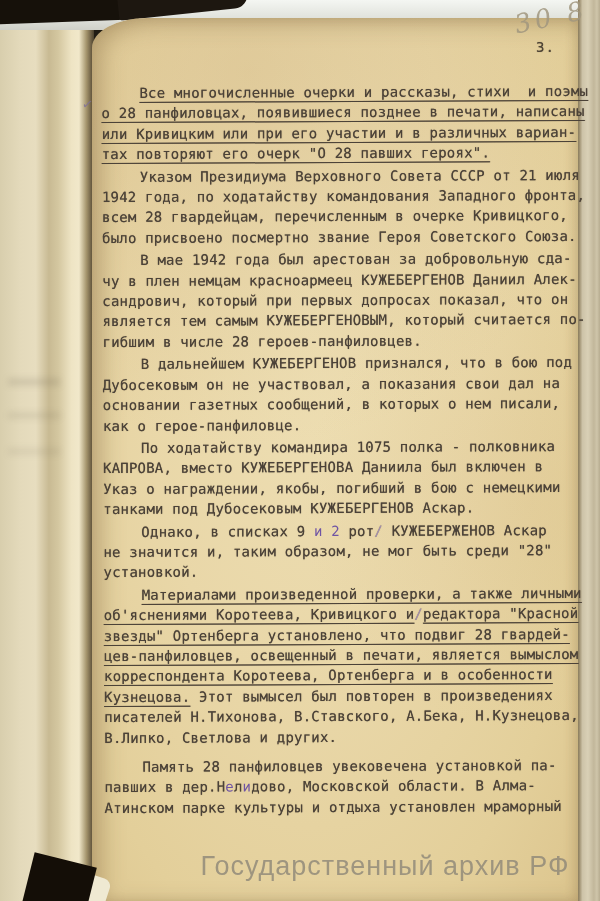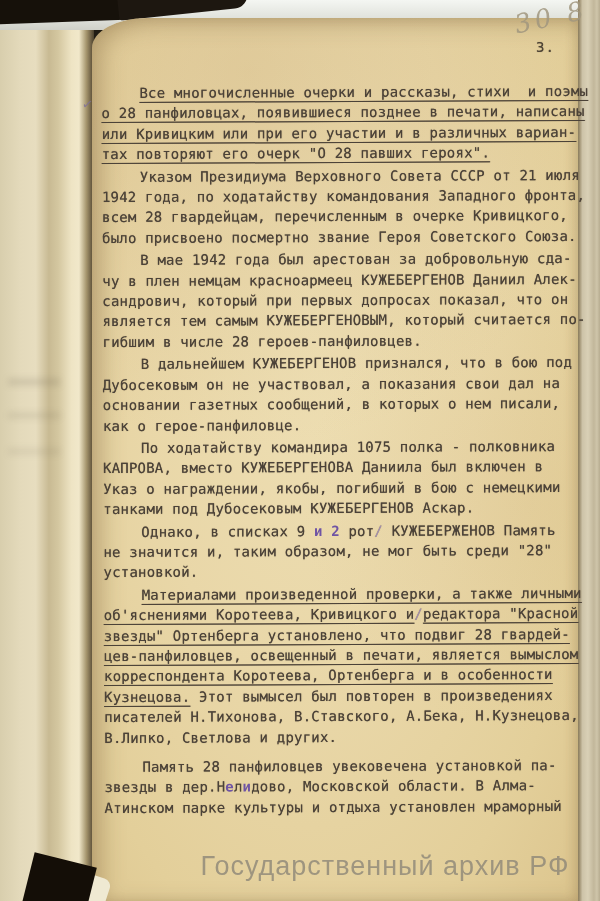--- a/index.html
+++ b/index.html
@@ -70,21 +70,21 @@
     font-size:14px;line-height:20.4px;color:#4b4238;
     letter-spacing:.2px;
     text-shadow:0 0 .7px rgba(70,58,45,.75);
     transform:rotate(-.25deg);
   }
   .para{margin:0 0 2px 0;}
   .para.gap{margin-top:9px;}
   .line{white-space:pre;}
   .line.ind{text-indent:38px;}
   .u{text-decoration:underline;text-decoration-thickness:1.3px;text-underline-offset:3.5px;}
-  .ink{color:#6f54a4;font-weight:bold;text-shadow:none;}
+  .ink{color:#6f54a4;font-weight:normal;text-shadow:none;}
   .mark{color:#8a76b0;opacity:.75;font-weight:normal;}
 
   .page-number{
     position:absolute;left:536px;top:39px;
     font-size:14px;color:#4f4536;letter-spacing:1px;
     text-shadow:0 0 .7px rgba(70,58,45,.8);
   }
   .corner-note{
     position:absolute;left:514px;top:2px;
     font-family:"DejaVu Serif", serif;font-style:italic;
@@ -147,34 +147,34 @@
       <div class="line"><span class="">основании газетных сообщений, в которых о нем писали,</span></div>
       <div class="line"><span class="">как о герое-панфиловце.</span></div>
     </div>
     <div class="para">
       <div class="line ind"><span class="">По ходатайству командира 1075 полка - полковника</span></div>
       <div class="line"><span class="">КАПРОВА, вместо КУЖЕБЕРГЕНОВА Даниила был включен в</span></div>
       <div class="line"><span class="">Указ о награждении, якобы, погибший в бою с немецкими</span></div>
       <div class="line"><span class="">танками под Дубосековым КУЖЕБЕРГЕНОВ Аскар.</span></div>
     </div>
     <div class="para">
-      <div class="line ind"><span class="">Однако, в списках 9 </span><span class="ink">и 2</span><span class=""> рот</span><span class="mark">/</span><span class=""> КУЖЕБЕРЖЕНОВ Память</span></div>
+      <div class="line ind"><span class="">Однако, в списках 9 </span><span class="ink">и 2</span><span class=""> рот</span><span class="mark">/</span><span class=""> КУЖЕБЕРЖЕНОВ Аскар</span></div>
       <div class="line"><span class="">не значится и, таким образом, не мог быть среди "28"</span></div>
       <div class="line"><span class="">установкой.</span></div>
     </div>
     <div class="para">
       <div class="line ind"><span class="u">Материалами произведенной проверки, а также личными</span></div>
       <div class="line"><span class="u">об'яснениями Коротеева, Кривицкого и</span><span class="mark">/</span><span class="u">редактора "Красной</span></div>
       <div class="line"><span class="u">звезды" Ортенберга установлено, что подвиг 28 гвардей-</span></div>
       <div class="line"><span class="u">цев-панфиловцев, освещенный в печати, является вымыслом</span></div>
       <div class="line"><span class="u">корреспондента Коротеева, Ортенберга и в особенности</span></div>
       <div class="line"><span class="u">Кузнецова.</span><span class=""> Этот вымысел был повторен в произведениях</span></div>
       <div class="line"><span class="">писателей Н.Тихонова, В.Ставского, А.Бека, Н.Кузнецова,</span></div>
       <div class="line"><span class="">В.Липко, Светлова и других.</span></div>
     </div>
     <div class="para gap">
       <div class="line ind"><span class="">Память 28 панфиловцев увековечена установкой па-</span></div>
-      <div class="line"><span class="">звезды в дер.Н</span><span class="ink">е</span><span class="">л</span><span class="ink">и</span><span class="">дово, Московской области. В Алма-</span></div>
+      <div class="line"><span class="">павших в дер.Н</span><span class="ink">е</span><span class="">л</span><span class="ink">и</span><span class="">дово, Московской области. В Алма-</span></div>
       <div class="line"><span class="">Атинском парке культуры и отдыха установлен мраморный</span></div>
     </div>
   </div>
 
 <div class="watermark">Государственный архив РФ</div>
 
 </body></html>

